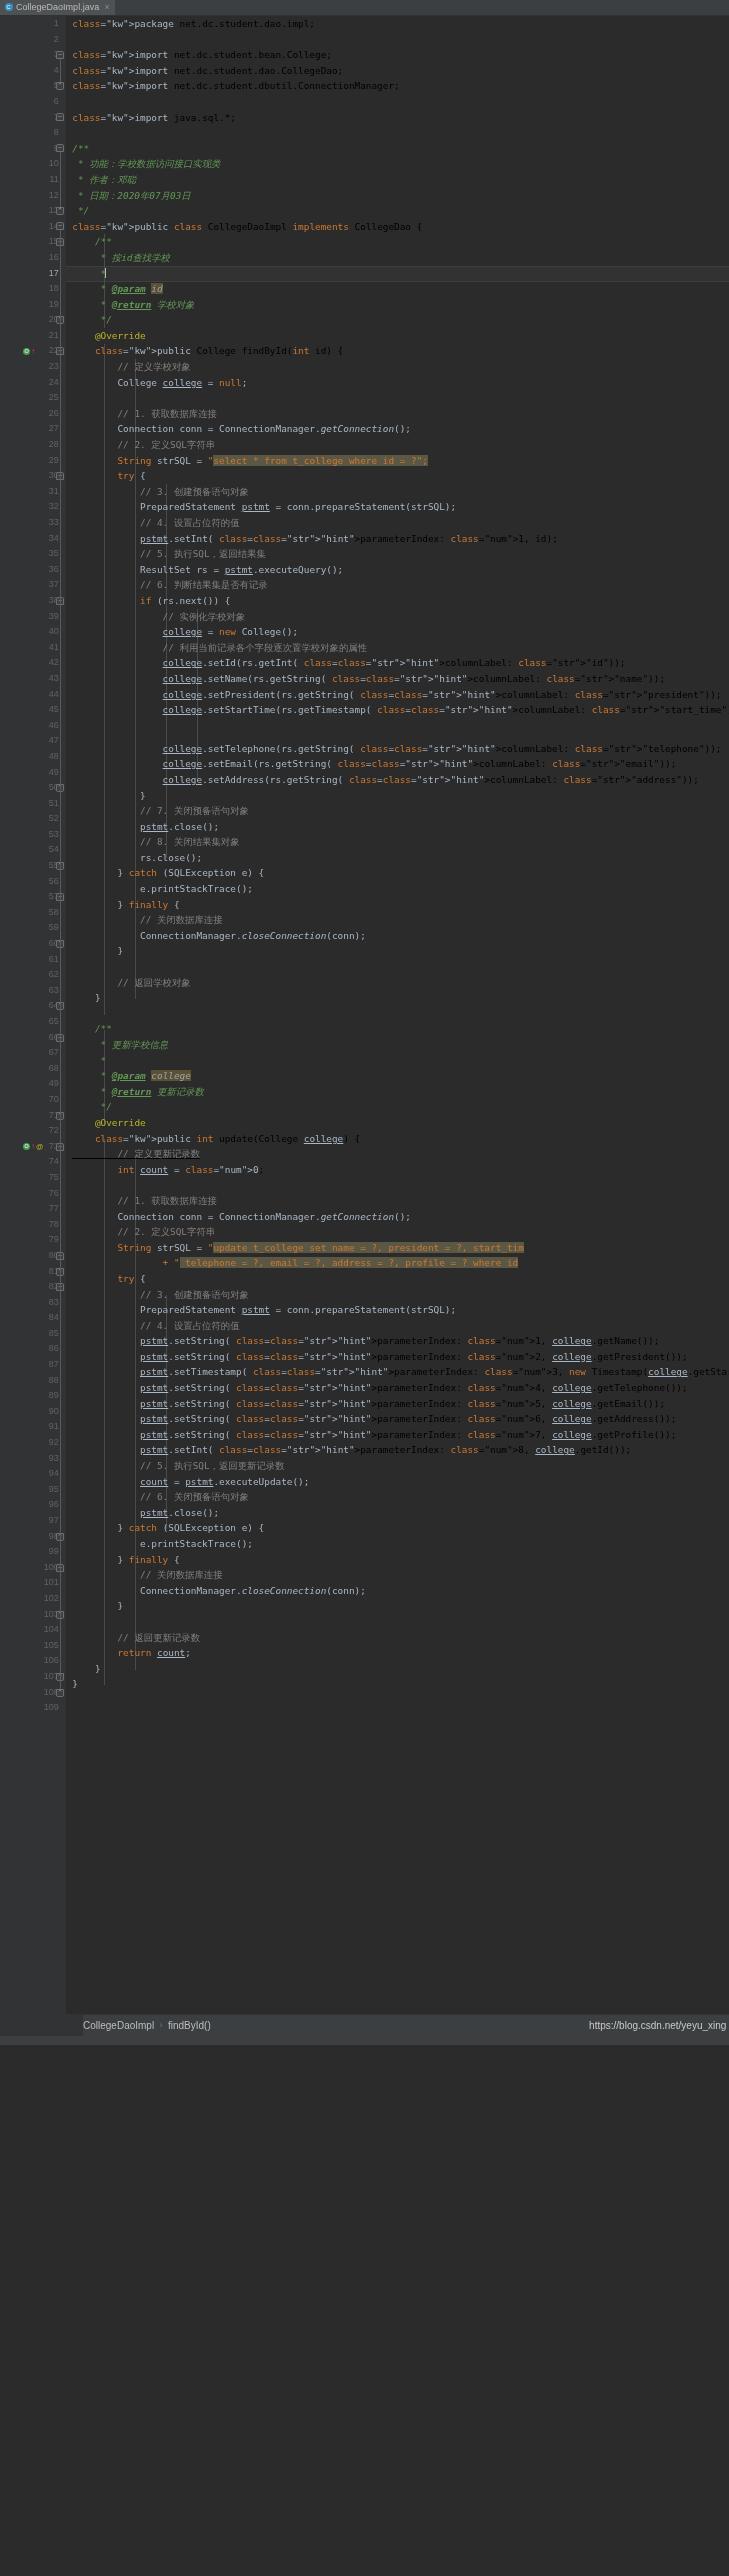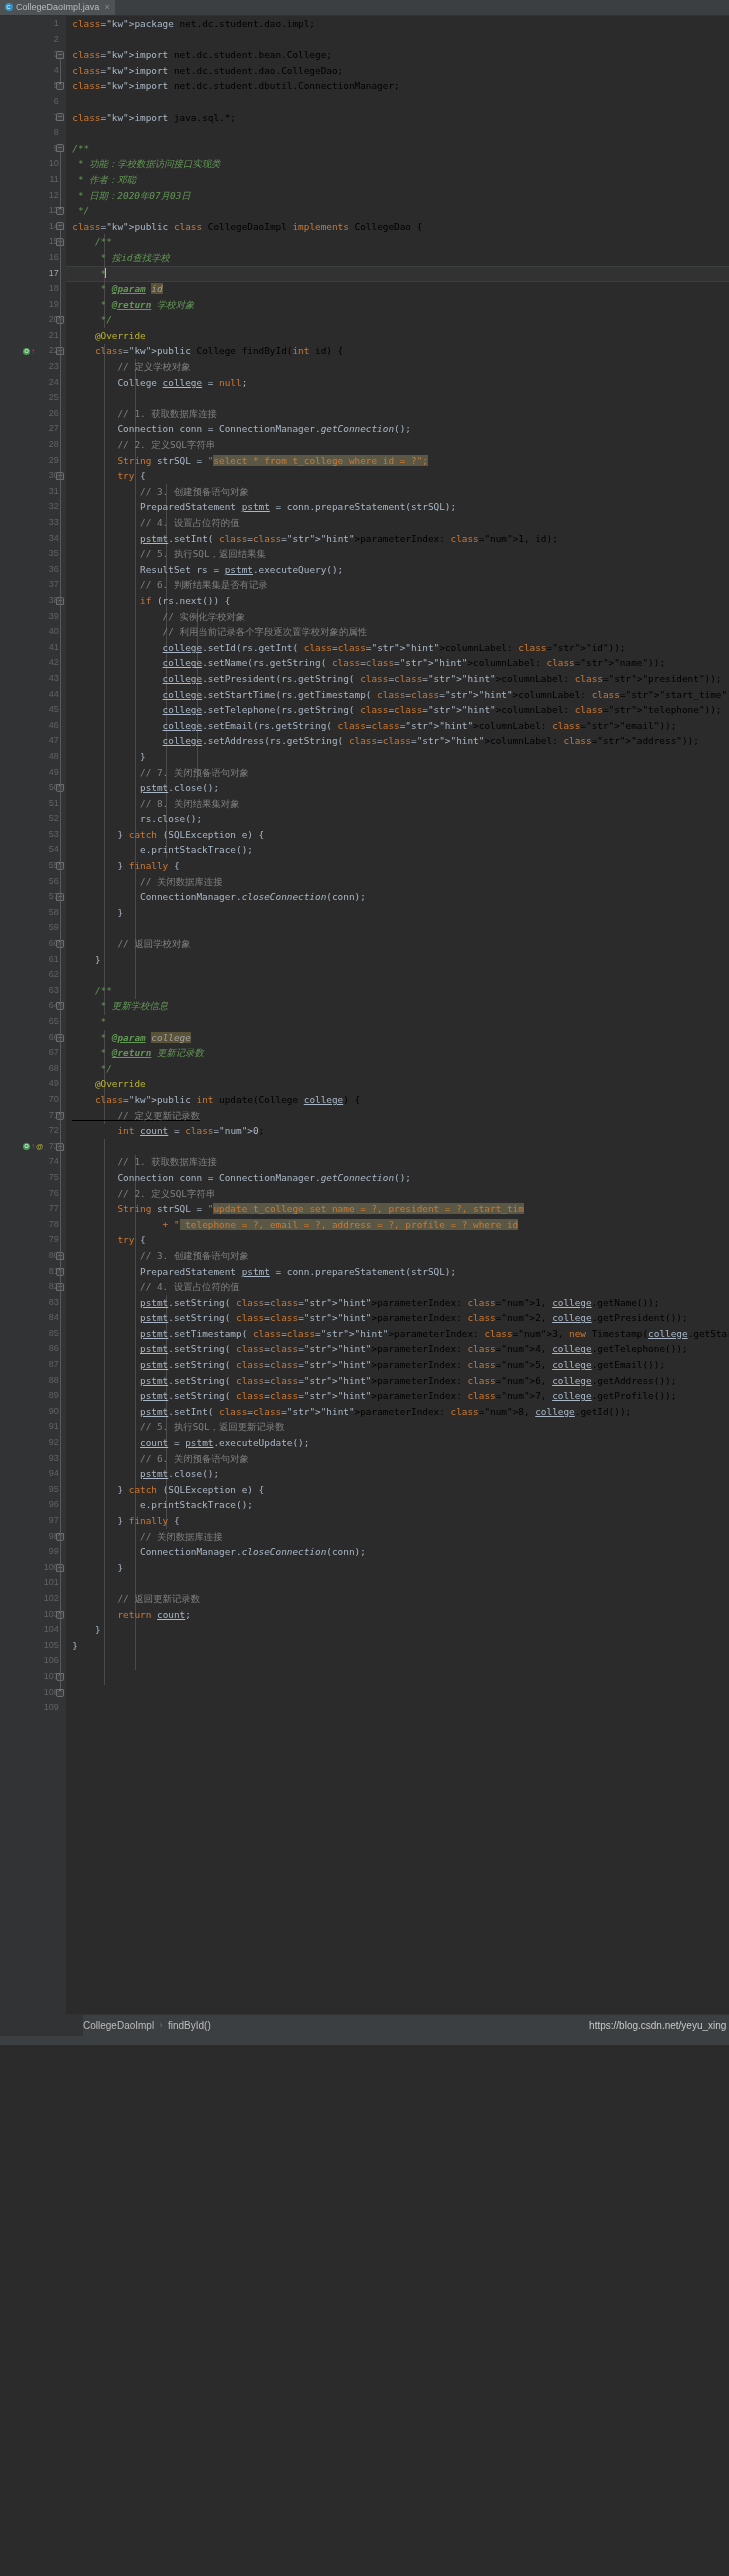--- a/index.html
+++ b/index.html
@@ -667,26 +667,27 @@
           <div class="row" style="position: relative;">        <span class="plain"><span class="kw">try</span> {</span></div>
           <div class="row" style="position: relative;">            <span class="cmt">// 3. 创建预备语句对象</span></div>
           <div class="row" style="position: relative;">            <span class="plain">PreparedStatement <span class="fld">pstmt</span> = conn.prepareStatement(strSQL);</span></div>
           <div class="row" style="position: relative;">            <span class="cmt">// 4. 设置占位符的值</span></div>
           <div class="row" style="position: relative;">            <span class="plain"><span class="fld">pstmt</span>.setInt( <span <span="" class="kw">class</span>=<span <span="" class="kw">class</span>="str"&gt;"hint"</span>&gt;parameterIndex: <span <span="" class="kw">class</span>="num"&gt;1, id);</div>
           <div class="row" style="position: relative;">            <span class="cmt">// 5. 执行SQL，返回结果集</span></div>
           <div class="row" style="position: relative;">            <span class="plain">ResultSet rs = <span class="fld">pstmt</span>.executeQuery();</span></div>
           <div class="row" style="position: relative;">            <span class="cmt">// 6. 判断结果集是否有记录</span></div>
           <div class="row" style="position: relative;">            <span class="plain"><span class="kw">if</span> (rs.next()) {</span></div>
           <div class="row" style="position: relative;">                <span class="cmt">// 实例化学校对象</span></div>
+          <div class="row" style="position: relative;">                <span class="plain"><span class="fld">college</span> = <span class="kw">new</span> College();</span></div>
           <div class="row" style="position: relative;">                <span class="cmt">// 利用当前记录各个字段逐次置学校对象的属性</span></div>
           <div class="row" style="position: relative;">                <span class="plain"><span class="fld">college</span>.setId(rs.getInt( <span <span="" class="kw">class</span>=<span <span="" class="kw">class</span>="str"&gt;"hint"</span>&gt;columnLabel: <span <span="" class="kw">class</span>="str"&gt;"id"));</div>
           <div class="row" style="position: relative;">                <span class="plain"><span class="fld">college</span>.setName(rs.getString( <span <span="" class="kw">class</span>=<span <span="" class="kw">class</span>="str"&gt;"hint"</span>&gt;columnLabel: <span <span="" class="kw">class</span>="str"&gt;"name"));</div>
           <div class="row" style="position: relative;">                <span class="plain"><span class="fld">college</span>.setPresident(rs.getString( <span <span="" class="kw">class</span>=<span <span="" class="kw">class</span>="str"&gt;"hint"</span>&gt;columnLabel: <span <span="" class="kw">class</span>="str"&gt;"president"));</div>
           <div class="row" style="position: relative;">                <span class="plain"><span class="fld">college</span>.setStartTime(rs.getTimestamp( <span <span="" class="kw">class</span>=<span <span="" class="kw">class</span>="str"&gt;"hint"</span>&gt;columnLabel: <span <span="" class="kw">class</span>="str"&gt;"start_time"));</div>
-          <div class="row" style="position: relative;">                <span class="plain"><span class="fld">college</span>.setTelephone(rs.getString( <span <span="" class="kw">class</span>=<span <span="" class="kw">class</span>="str"&gt;"hint"</span>&gt;columnLabel: <span <span="" class="kw">class</span>="str"&gt;"telephone"));</div>
+          <div class="row" style="position: relative; margin-top: 23px;">                <span class="plain"><span class="fld">college</span>.setTelephone(rs.getString( <span <span="" class="kw">class</span>=<span <span="" class="kw">class</span>="str"&gt;"hint"</span>&gt;columnLabel: <span <span="" class="kw">class</span>="str"&gt;"telephone"));</div>
           <div class="row" style="position: relative;">                <span class="plain"><span class="fld">college</span>.setEmail(rs.getString( <span <span="" class="kw">class</span>=<span <span="" class="kw">class</span>="str"&gt;"hint"</span>&gt;columnLabel: <span <span="" class="kw">class</span>="str"&gt;"email"));</div>
           <div class="row" style="position: relative;">                <span class="plain"><span class="fld">college</span>.setAddress(rs.getString( <span <span="" class="kw">class</span>=<span <span="" class="kw">class</span>="str"&gt;"hint"</span>&gt;columnLabel: <span <span="" class="kw">class</span>="str"&gt;"address"));</div>
           <div class="row" style="position: relative;">            <span class="plain">}</span></div>
           <div class="row" style="position: relative;">            <span class="cmt">// 7. 关闭预备语句对象</span></div>
           <div class="row" style="position: relative;">            <span class="plain"><span class="fld">pstmt</span>.close();</span></div>
           <div class="row" style="position: relative;">            <span class="cmt">// 8. 关闭结果集对象</span></div>
           <div class="row" style="position: relative;">            <span class="plain">rs.close();</span></div>
           <div class="row" style="position: relative;">        <span class="plain">} <span class="kw">catch</span> (SQLException e) {</span></div>
           <div class="row" style="position: relative;">            <span class="plain">e.printStackTrace();</span></div>
           <div class="row" style="position: relative;">        <span class="plain">} <span class="kw">finally</span> {</span></div>

